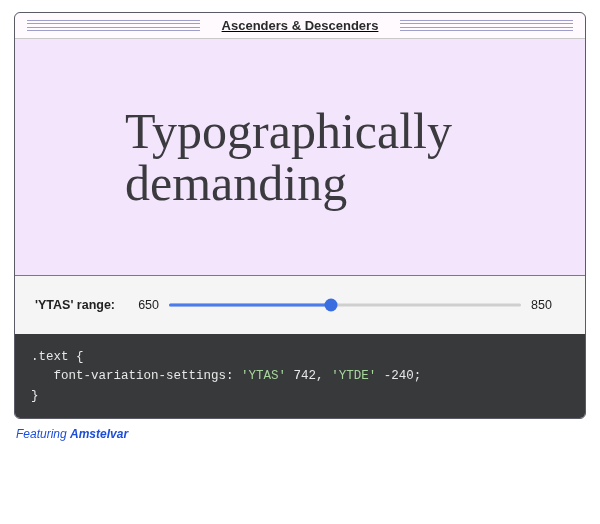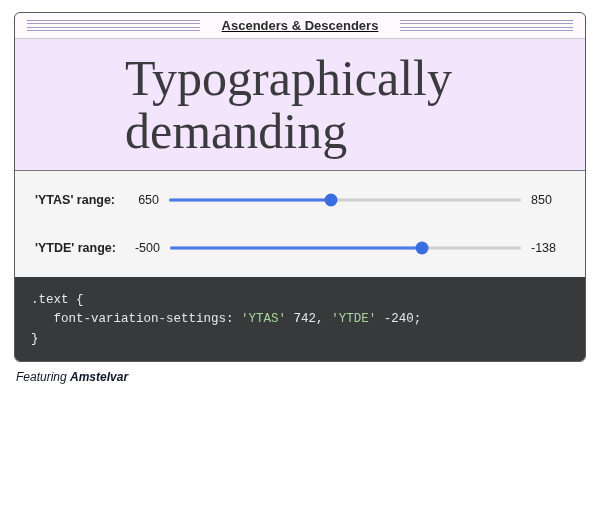--- a/index.html
+++ b/index.html
@@ -34,21 +34,21 @@
   .header-title {
     font-size: 13px;
     font-weight: 600;
     color: #2b2b2b;
     background: transparent;
     padding: 0 10px;
     z-index: 1;
   }
   .sample-area {
     background: #f3e5fb;
-    height: 131px;
+    height: 236px;
     display: flex;
     align-items: center;
     padding-left: 110px;
   }
   .sample-text {
     font-family: Georgia, 'Times New Roman', serif;
     font-size: 50px;
     line-height: 1.05;
     color: #3a3a3f;
     white-space: pre-line;
@@ -97,21 +97,21 @@
     padding: 14px 16px 12px 16px;
     line-height: 1.55;
     white-space: pre;
   }
   .code-area .hl { color: #a7d69c; }
   .code-area .num { color: #e8e8e8; }
   .caption {
     margin: 8px 0 0 16px;
     font-size: 12px;
     font-style: italic;
-    color: #0f172a;
+    color: #1d4ed8;
   }
 </style>
 </head>
 <body>
 
 <div class="card">
 
   <div class="header">
     <div class="header-lines left">
       <div></div>
@@ -139,30 +139,20 @@
       <span class="slider-label">'YTAS' range:</span>
       <span class="slider-min">650</span>
       <div class="track">
         <div class="track-bg"></div>
         <div class="track-fill" id="ytas-fill" style="width: 46%;"></div>
         <div class="thumb" id="ytas-thumb" style="left: 46%;"></div>
       </div>
       <span class="slider-max">850</span>
     </div>
 
-    <div class="slider-row">
-      <span class="slider-label">'YTDE' range:</span>
-      <span class="slider-min">-500</span>
-      <div class="track">
-        <div class="track-bg"></div>
-        <div class="track-fill" id="ytde-fill" style="width: 71.8232%;"></div>
-        <div class="thumb" id="ytde-thumb" style="left: 71.8232%;"></div>
-      </div>
-      <span class="slider-max">-138</span>
-    </div>
 
   </div>
 
   <div class="code-area"><span>.text {</span>
    <span>font-variation-settings:</span> <span class="hl">'YTAS'</span> <span class="num">742</span>, <span class="hl">'YTDE'</span> <span class="num">-240</span>;
 <span>}</span></div>
 
 </div>
 
 <div class="caption">

